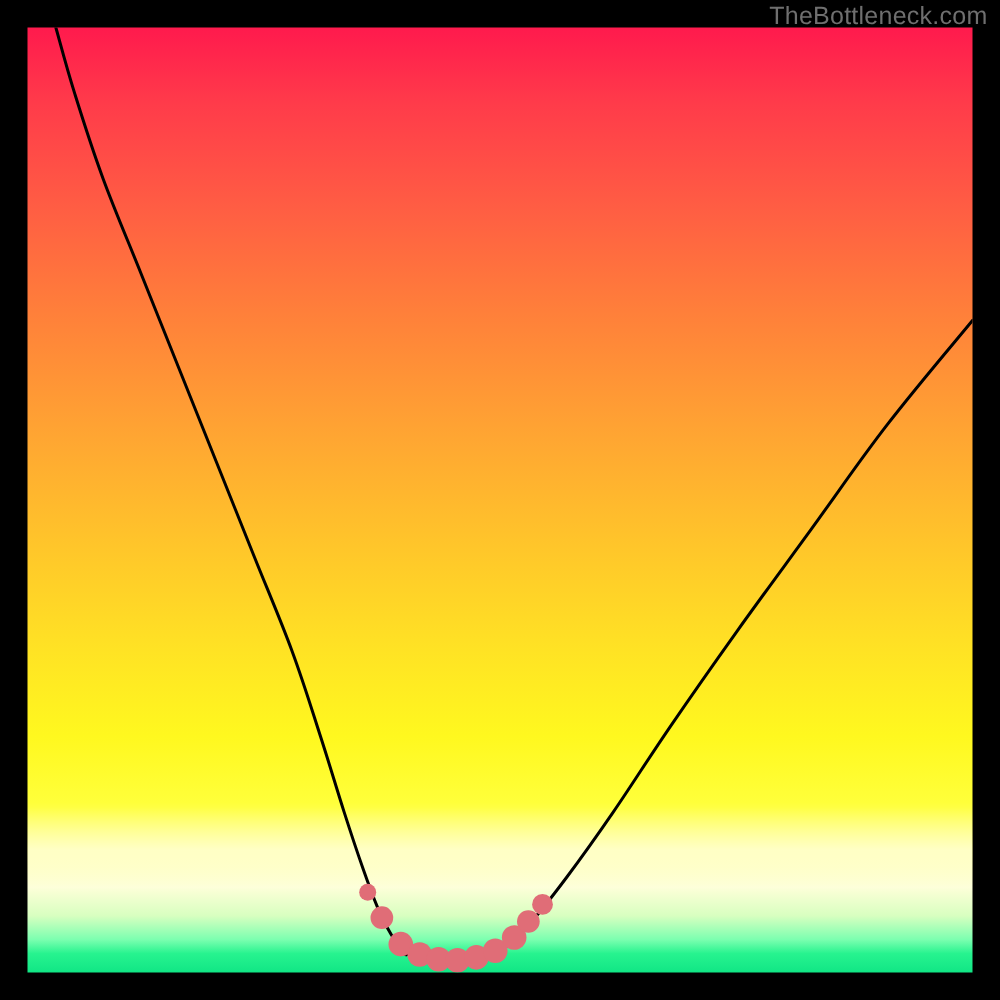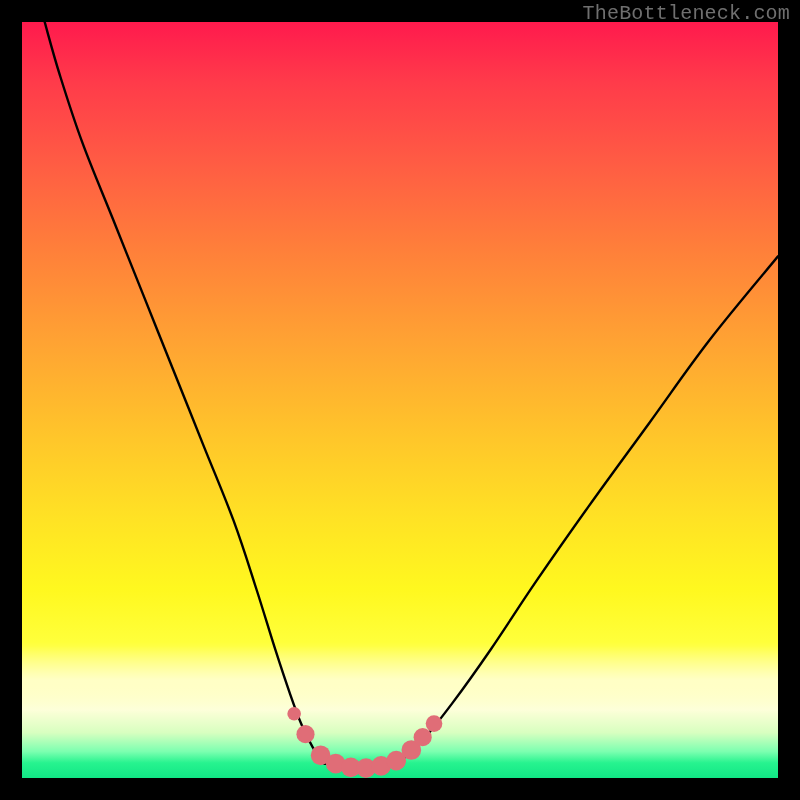--- a/index.html
+++ b/index.html
@@ -9,21 +9,20 @@
     height: 800px;
     background: #000;
     overflow: hidden;
     font-family: Arial, Helvetica, sans-serif;
   }
   .stage {
     position: relative;
     width: 800px;
     height: 800px;
     background: #000;
-    font-family: Liberation Mono, monospace;
   }
   .plot {
     position: absolute;
     left: 22px;
     top: 22px;
     width: 756px;
     height: 756px;
     background: linear-gradient(
       to bottom,
       #ff1a4d 0%,

